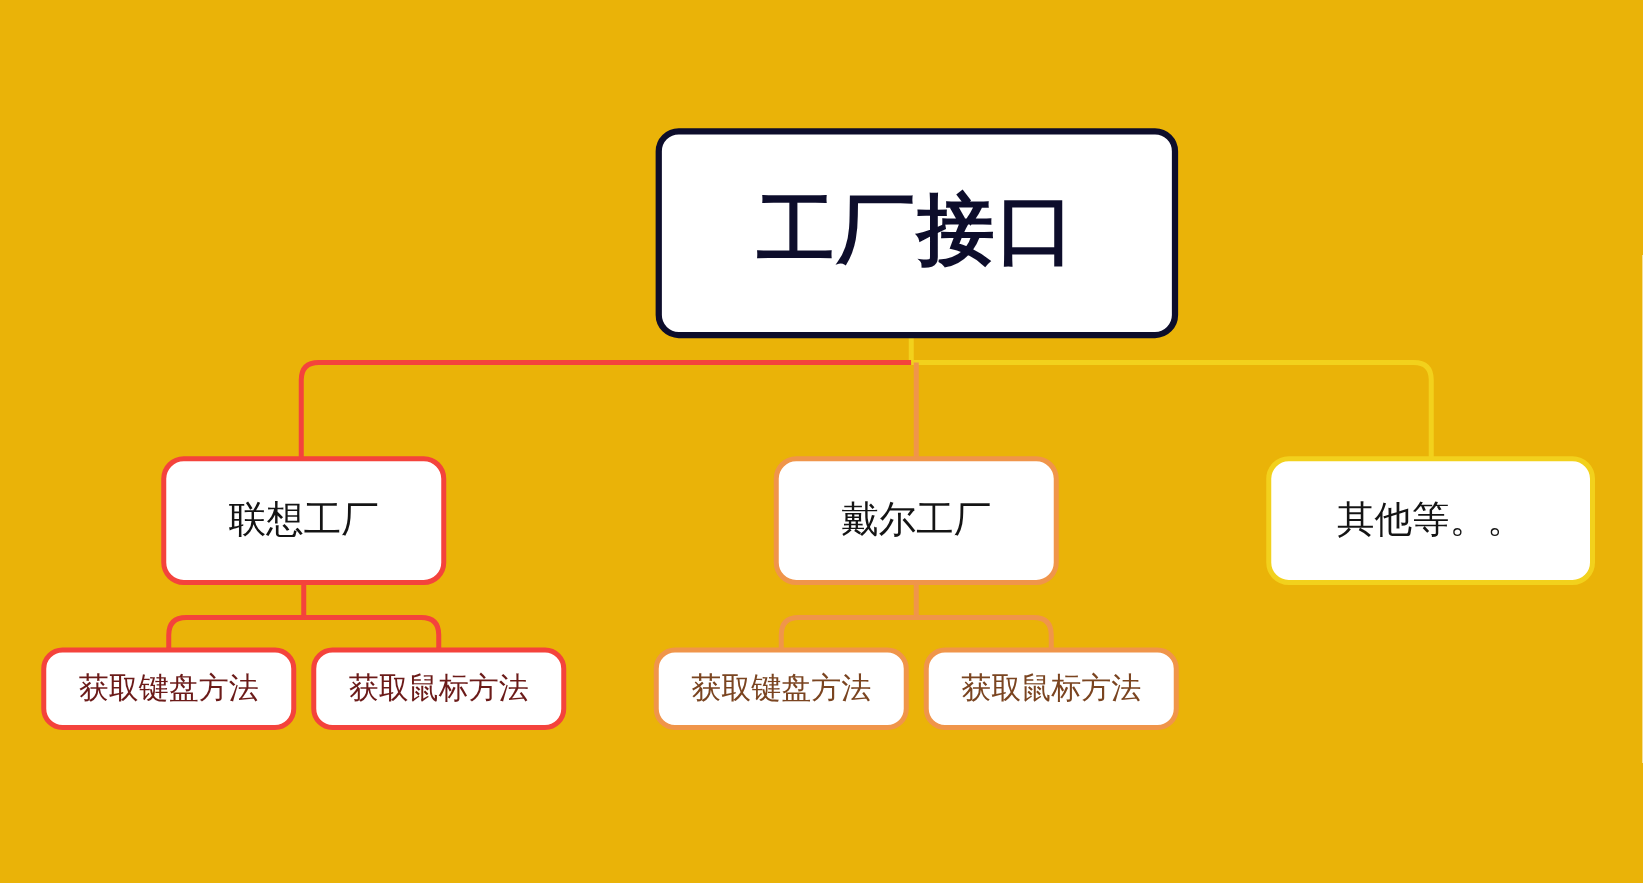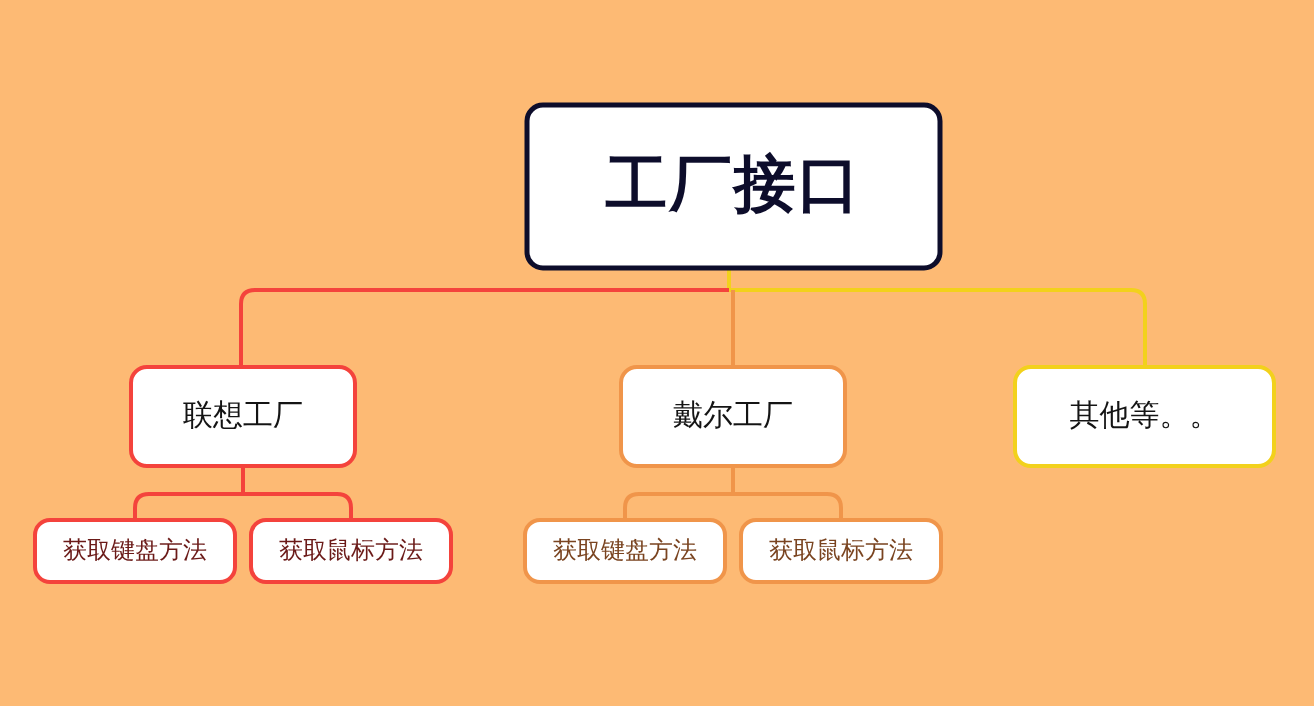--- a/index.html
+++ b/index.html
@@ -10,21 +10,21 @@
   body {
     width: 1314px;
     height: 706px;
     overflow: hidden;
     font-family: "Liberation Sans", "DejaVu Sans", sans-serif;
   }
   #diagram-root {
     position: relative;
     width: 1314px;
     height: 706px;
-    background: #fdba74;
+    background: #eab308;
   }
   svg.tree-canvas {
     position: absolute;
     left: 0;
     top: 0;
     width: 1314px;
     height: 706px;
     display: block;
   }
   .node-box {

